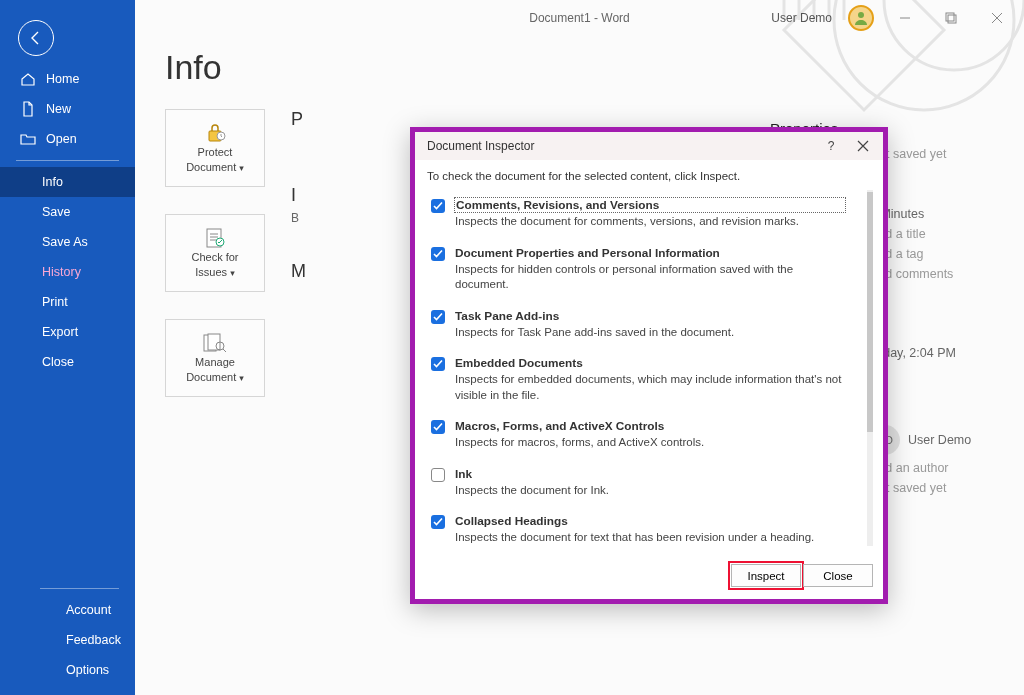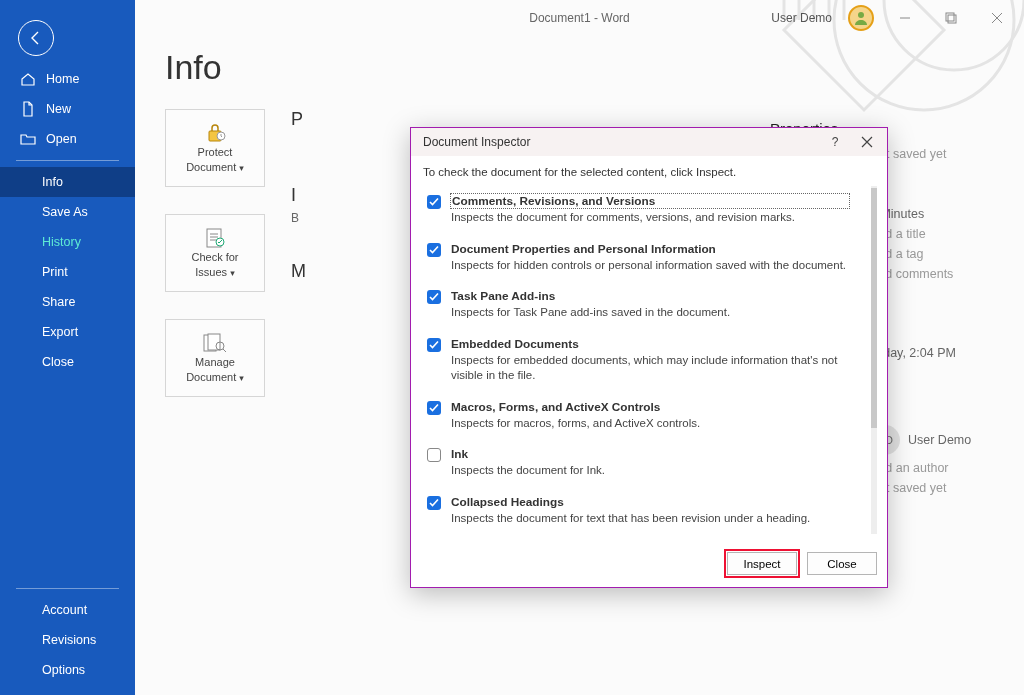--- a/index.html
+++ b/index.html
@@ -6,23 +6,23 @@
   html, body { width: 1024px; height: 695px; overflow: hidden; background: #f3f3f3; }
   .app { width: 1024px; height: 695px; position: relative; display: flex; }
   
   .sidebar { width: 135px; background: #185abd; color: #fff; display: flex; flex-direction: column; padding-top: 10px; }
   .back-circle { width: 36px; height: 36px; border: 1.5px solid #fff; border-radius: 50%; display: flex; align-items: center; justify-content: center; margin: 10px 0 8px 18px; cursor: pointer; }
   .back-circle svg { width: 16px; height: 16px; }
   .side-item { display: flex; align-items: center; height: 30px; padding-left: 20px; font-size: 12.5px; cursor: pointer; gap: 10px; }
   .side-item.text-only { padding-left: 42px; }
   .side-item .ic { width: 16px; display: inline-flex; }
   .side-item.active { background: #0f3e87; }
-  .side-item.dim { color: #5eead4; }
+  .side-item.dim { color: #f9a8d4; }
   .side-sep { height: 1px; background: rgba(255,255,255,0.4); margin: 6px 16px; }
-  .side-bottom { margin-top: auto; margin-bottom: 10px; }
+  .side-bottom { margin-top: auto; margin-bottom: 10px; margin-left: 24px; }
   
   .main { flex: 1; position: relative; background: #fbfbfb; }
   .titlebar { height: 36px; display: flex; align-items: center; justify-content: flex-end; padding: 0 8px 0 0; font-size: 12px; color: #555; }
   .title-center { position: absolute; left: 50%; transform: translateX(-50%); color: #666; }
   .title-right { display: flex; align-items: center; gap: 16px; margin-left: auto; margin-right:4px;}
   .avatar { width: 26px; height: 26px; border-radius: 50%; background: #f5d58a; border: 2px solid #e5a018; display: inline-flex; align-items: center; justify-content: center; }
   .winbtn { width: 30px; height: 20px; display: inline-flex; align-items:center; justify-content:center; color:#888;}
   .bg-decor { position: absolute; right: -40px; top: -60px; width: 300px; height: 200px; opacity: 0.10; }
   .bg-decor svg { width: 100%; height: 100%; }
   .page-title { font-size: 34px; color: #333; margin: 12px 0 22px 30px; font-weight: 300;}
@@ -37,40 +37,40 @@
   .props-col h3 { font-size: 15px; font-weight: 400; color: #222; margin-bottom: 10px; }
   .props-col .row { display: flex; margin-bottom: 6px; }
   .props-col .row .k { width: 100px; color: #444;}
   .props-col .row .v { color: #666; }
   .props-col .row .v.dim { color: #999; }
   .props-col .section { margin-top: 18px; }
   .props-col .dd { font-size:9px; margin-left:4px;}
   .props-col a { color: #1a64c2; text-decoration: none; font-size:12.5px;}
   .ud-badge { width: 30px; height: 30px; border-radius: 50%; background: #e1e1e1; color:#666; font-size:11px; display:inline-flex; align-items:center; justify-content:center; margin-right:8px;}
   
-  .dialog { position: absolute; left: 275px; top: 127px; width: 478px; background: #fff; border: 1px solid #a21caf; box-shadow: 0 6px 25px rgba(0,0,0,0.25); z-index: 10; font-size: 12px; color:#333;}
+  .dialog { position: absolute; left: 275px; top: 127px; width: 478px; background: #fff; border: 5px solid #a21caf; box-shadow: 0 6px 25px rgba(0,0,0,0.25); z-index: 10; font-size: 12px; color:#333;}
   .dlg-titlebar { height: 28px; display: flex; align-items: center; padding: 0 4px 0 12px; background: #f7f2f2;}
   .dlg-titlebar .t { flex: 1; font-size: 12px;}
   .dlg-titlebar .btn { width: 32px; height: 24px; display: inline-flex; align-items:center; justify-content:center; color:#444; cursor:pointer;}
   .dlg-body { padding: 10px 10px 8px 12px; }
   .dlg-intro { font-size: 11.5px; margin-bottom: 8px;}
   .dlg-scroll { position: relative; border-right: 0; max-height: 356px; overflow: hidden; padding-right:28px; }
   .dlg-scroll-track { position: absolute; right: 0; top:0; bottom:0; width:6px; background: #eee; }
   .dlg-scroll-thumb { position: absolute; right: 0; top:2px; width:6px; height: 240px; background: #c8c8c8; }
   .check-row { display: flex; padding: 8px 0 8px 4px; }
   .check-row + .check-row { }
   .cb { width: 14px; height: 14px; border-radius: 3px; display:inline-flex; align-items:center; justify-content:center; margin-right: 10px; margin-top:1px; flex-shrink:0; cursor:pointer;}
   .cb.checked { background: #1a6fe0; color:#fff; }
   .cb.unchecked { background: #fff; border: 1.5px solid #888; }
   .cb svg { width: 10px; height: 10px; }
   .check-text { flex:1; }
   .check-text .lbl { font-weight: 700; font-size: 11.8px; text-decoration: underline dotted transparent;}
   .check-text .lbl.focused { outline: 1px dotted #666; outline-offset:0px; padding: 0 1px;}
   .check-text .desc { font-size: 11.5px; color: #444; margin-top: 2px; line-height:1.35;}
-  .dlg-buttons { display:flex; justify-content:flex-end; gap: 10px; padding: 10px 10px 12px; }
+  .dlg-buttons { display:flex; justify-content:flex-end; gap: 2px; padding: 10px 10px 12px; }
   .dlg-btn { min-width: 70px; height: 23px; border: 1px solid #b5b5b5; background: #fdfdfd; font-size: 11.5px; cursor:pointer; display:inline-flex; align-items:center; justify-content:center;}
   .dlg-btn.primary { outline: 2.5px solid #e13; outline-offset: 1px; }
   .underline-key::first-letter { text-decoration: underline; }
   svg { display: block; }
 </style>
 </head>
 <body>
 
 <div class="app">
 
@@ -105,44 +105,44 @@
             <path d="M1 4h5l1 2h8v7H1z"></path>
           </svg>
         </span>
       <span>Open</span>
     </div>
     <div class="side-sep"></div>
     <div class="side-item text-only active">
         <span>Info</span>
       </div>
     <div class="side-item text-only">
+        <span>Save</span>
+      </div>
+    <div class="side-item text-only">
         <span>Save As</span>
       </div>
     <div class="side-item text-only dim">
         <span>History</span>
       </div>
     <div class="side-item text-only">
         <span>Print</span>
-      </div>
-    <div class="side-item text-only">
-        <span>Share</span>
       </div>
     <div class="side-item text-only">
         <span>Export</span>
       </div>
     <div class="side-item text-only">
         <span>Close</span>
       </div>
     <div class="side-bottom">
       <div class="side-sep"></div>
       <div class="side-item text-only">
           <span>Account</span>
         </div>
       <div class="side-item text-only">
-          <span>Revisions</span>
+          <span>Feedback</span>
         </div>
       <div class="side-item text-only">
           <span>Options</span>
         </div>
     </div>
   </div>
 
   <div class="main">
     <div class="bg-decor">
       <svg viewBox="0 0 300 200">

